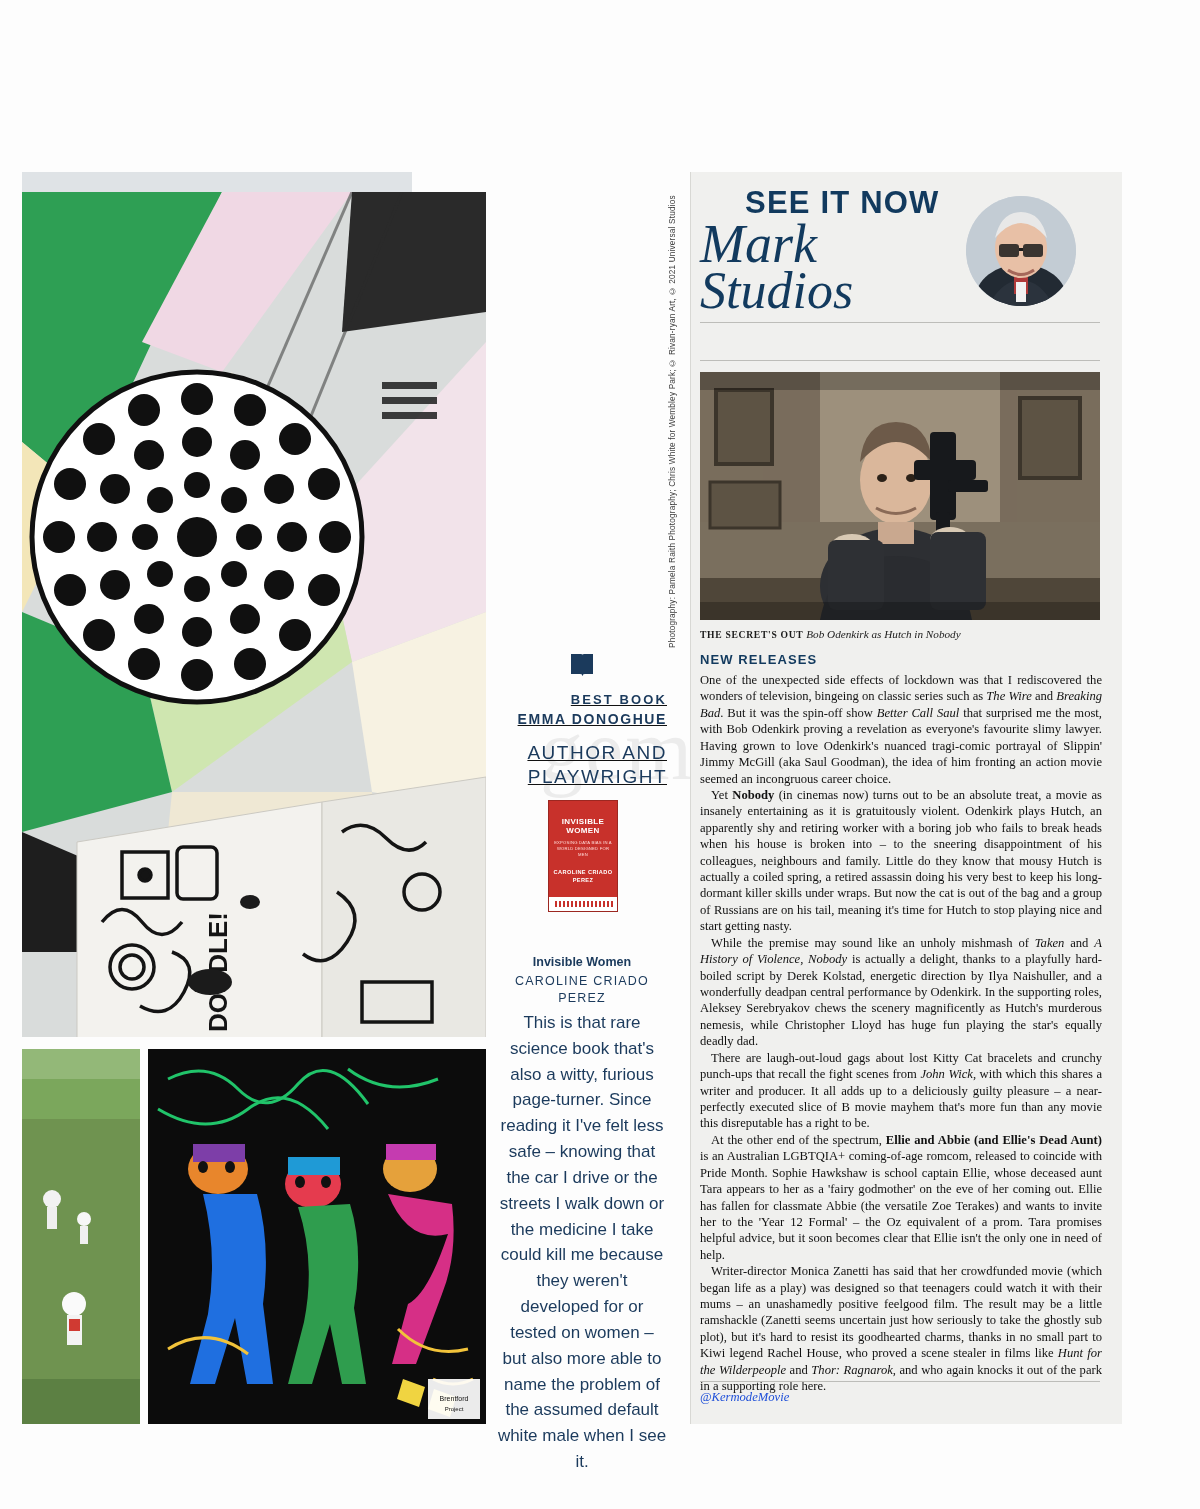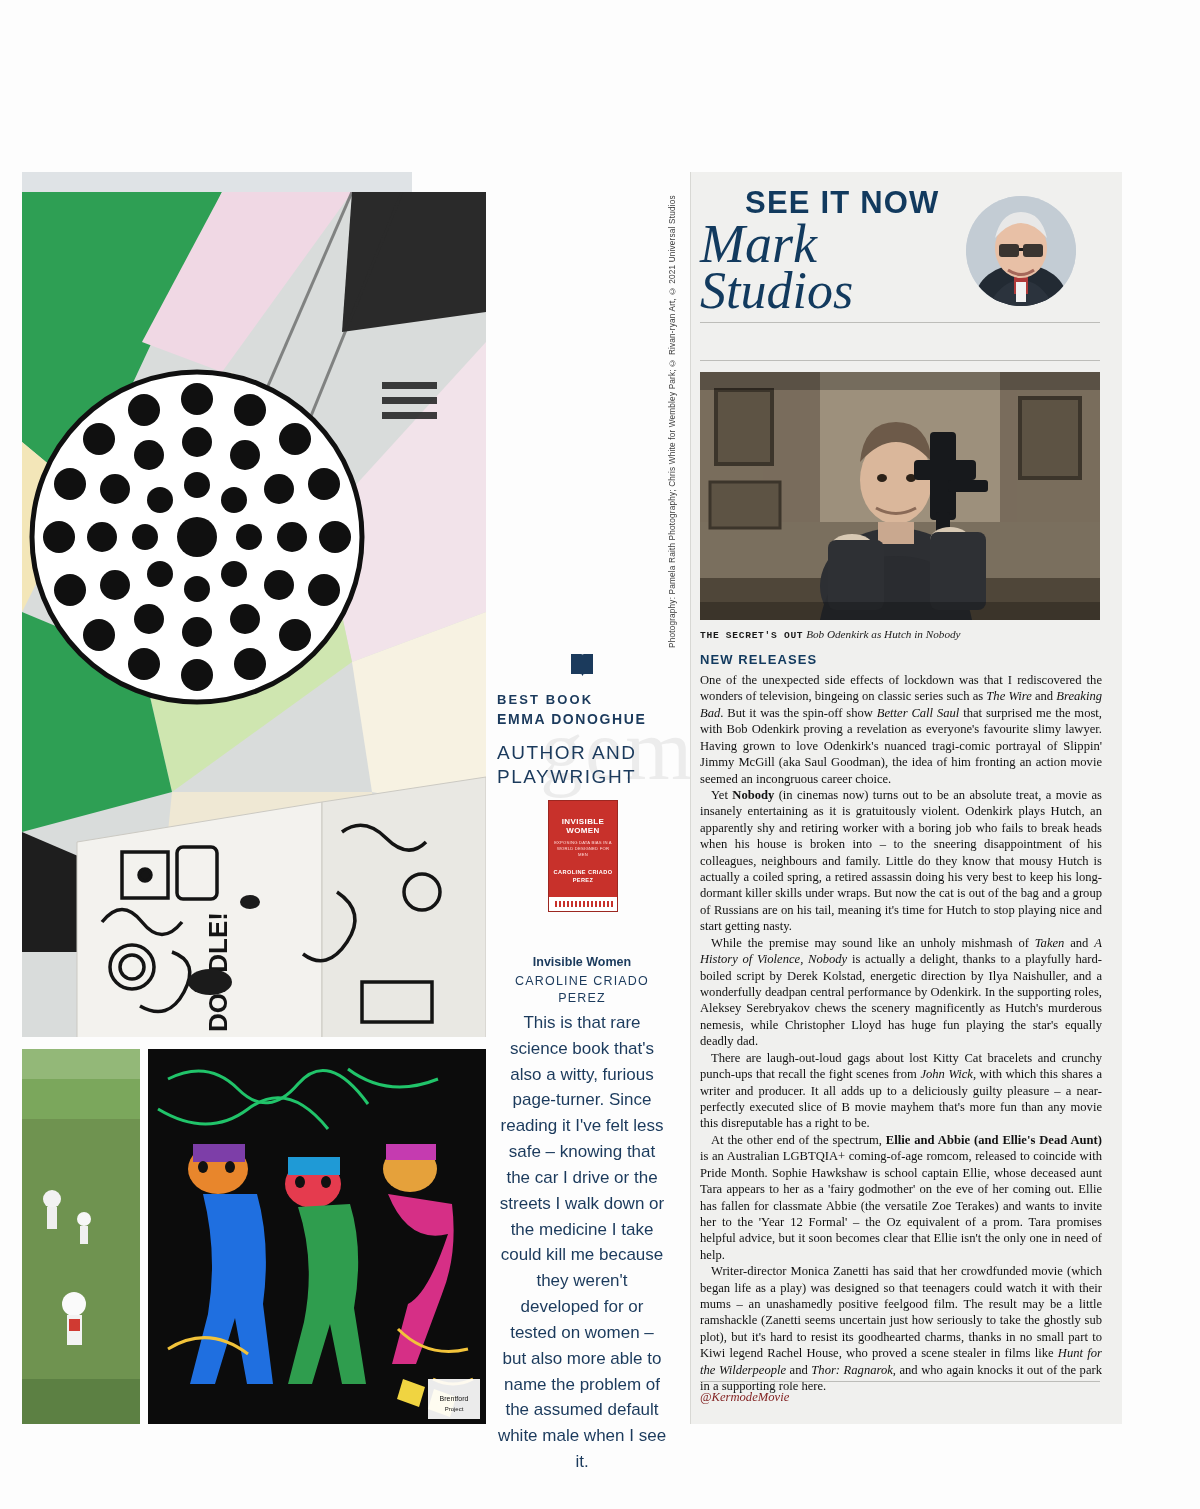--- a/index.html
+++ b/index.html
@@ -63,21 +63,22 @@
     color:#3b3b3b;
     letter-spacing:0.2px;
     writing-mode:vertical-rl;
     transform:rotate(180deg);
     white-space:nowrap;
   }
 
   
   .bestbook {
     position:absolute; left:497px; top:650px; width:170px;
-    text-align:left;
+    text-align:right;
+    text-decoration:underline;
   }
   .bb-icon {
     width:30px; height:30px; margin:0 auto 12px auto;
     position:relative;
   }
   .bb-label {
     font-family:"Liberation Sans", sans-serif;
     font-size:13px; font-weight:bold; letter-spacing:2.1px;
     color:#1b3a5c; margin-bottom:4px;
   }
@@ -178,21 +179,21 @@
   .film-photo {
     position:absolute; left:700px; top:372px; width:400px; height:248px;
     overflow:hidden; background:#6b6257;
   }
   .caption {
     position:absolute; left:700px; top:628px; width:400px;
     font-family:"Liberation Serif", serif;
     font-size:11.2px; color:#1a1a1a;
   }
   .caption .kicker {
-    font-family:Liberation Mono, monospace;
+    font-family:Liberation Serif, serif;
     font-size:9.6px; font-weight:bold; letter-spacing:0.7px;
   }
   .caption .cap-it { font-style:italic; }
 
   .newrel {
     position:absolute; left:700px; top:652px;
     font-family:"Liberation Sans", sans-serif;
     font-size:13px; font-weight:bold; letter-spacing:1.1px;
     color:#123a5e;
   }
@@ -210,21 +211,21 @@
   .body i { font-style:italic; }
   .body b { font-weight:bold; }
 
   .rule-3 {
     position:absolute; left:700px; top:1381px; width:400px;
     border-top:1px solid #bdbdb9;
   }
   .handle {
     position:absolute; left:700px; top:1390px;
     font-family:"Liberation Serif", serif;
-    font-style:italic; font-size:12.6px; color:#7f1d1d;
+    font-style:italic; font-size:12.6px; color:#1d4ed8;
   }
 
   .watermark {
     position:absolute; left:540px; top:700px;
     font-family:"Liberation Serif", serif;
     font-size:86px; color:rgba(150,150,150,0.16);
     letter-spacing:2px;
     pointer-events:none;
   }
 </style>

